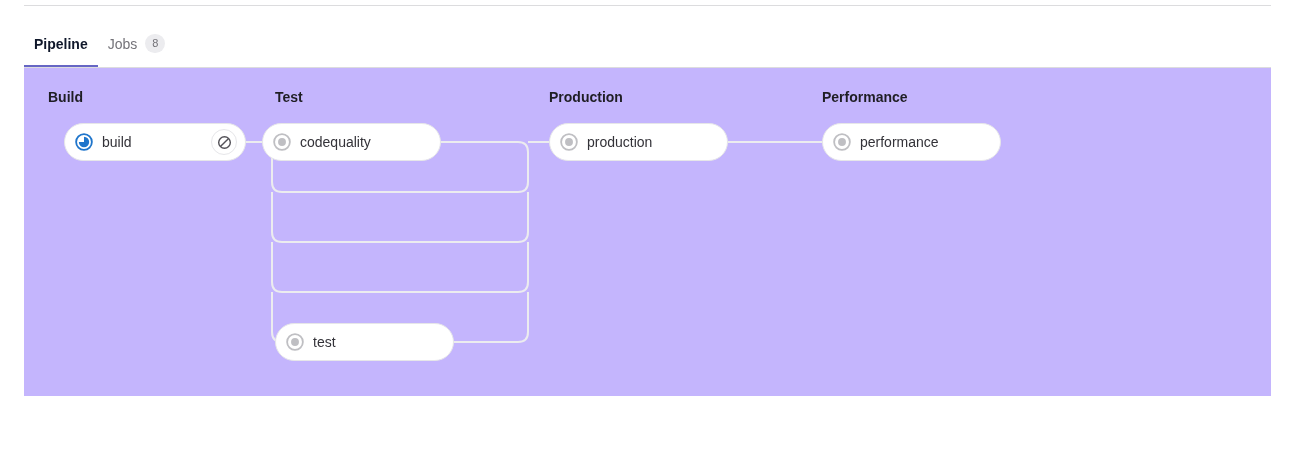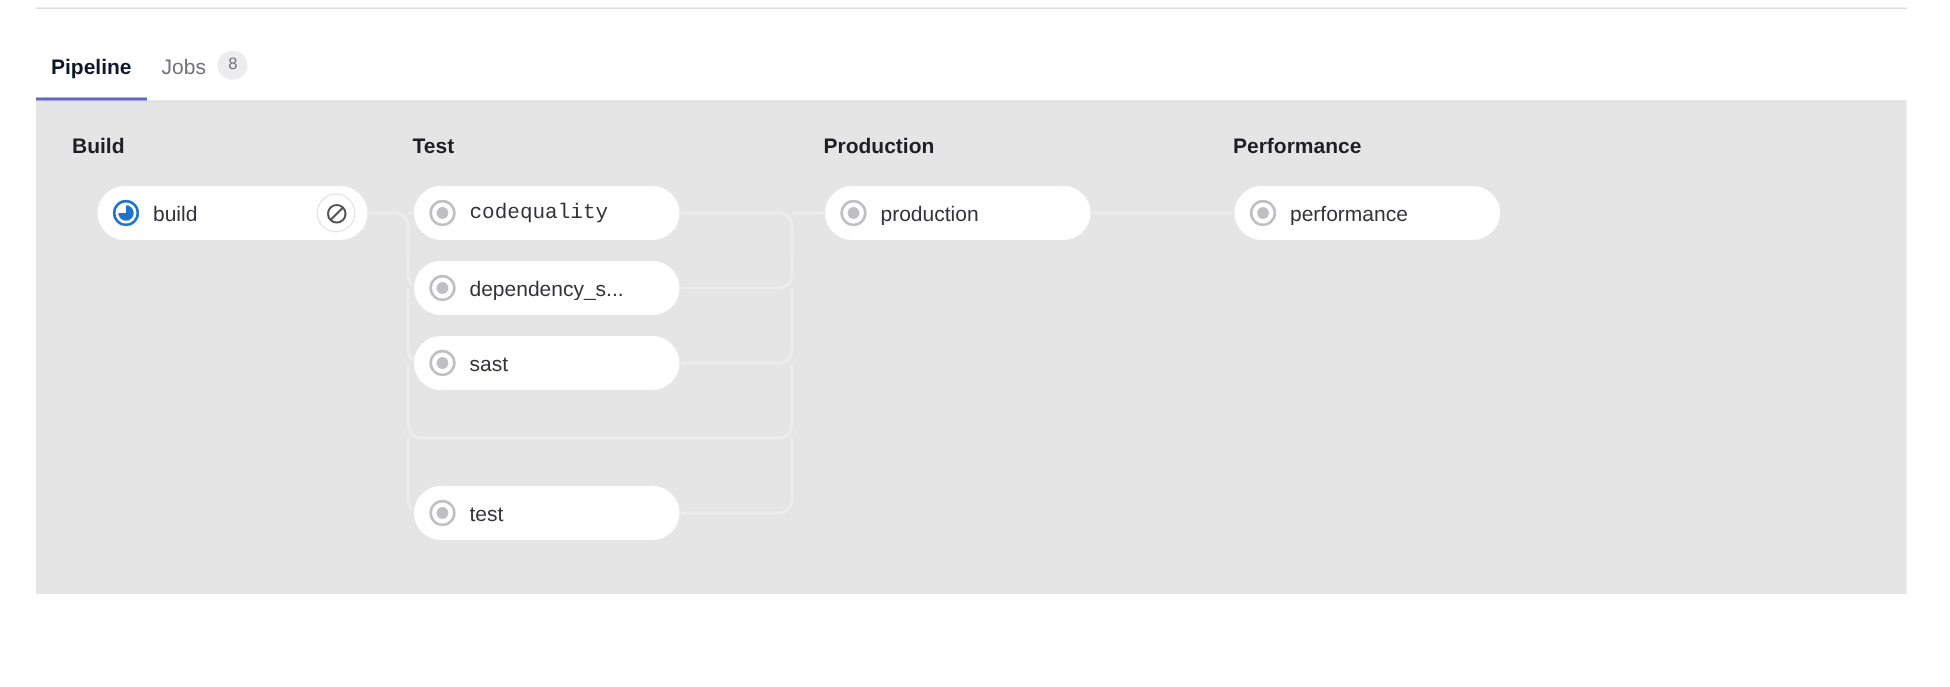--- a/index.html
+++ b/index.html
@@ -73,21 +73,21 @@
     line-height: 1;
   }
 
   
   .pipeline-panel {
     position: absolute;
     left: 24px;
     top: 68px;
     width: 1247px;
     height: 328px;
-    background: #e5e5e5;
+    background: #c4b5fd;
   }
 
   .graph {
     position: absolute;
     inset: 0;
   }
 
   
   .connectors {
     position: absolute;
@@ -211,43 +211,29 @@
             <line x1="3.9" y1="12.1" x2="12.1" y2="3.9" stroke="#535158" stroke-width="1.5"></line>
           </svg>
         </button>
       </div>
     </div>
 
     <div class="stage" style="left:504px; width:0;">
       <div class="stage-title" style="left:-253px;">Test</div>
     </div>
 
-    <div class="job" style="left:251px; top:55px; width:179px;font-family:Liberation Mono, monospace;">
+    <div class="job" style="left:238px; top:55px; width:179px;">
       <svg class="status-icon" viewBox="0 0 16 16">
         <circle cx="8" cy="8" r="7" fill="none" stroke="#bfbfc3" stroke-width="1.6"></circle>
         <circle cx="8" cy="8" r="3.5" fill="#bfbfc3"></circle>
       </svg>
       <span class="job-label">codequality</span>
     </div>
 
-    <div class="job" style="left:251px; top:105px; width:179px;">
-      <svg class="status-icon" viewBox="0 0 16 16">
-        <circle cx="8" cy="8" r="7" fill="none" stroke="#bfbfc3" stroke-width="1.6"></circle>
-        <circle cx="8" cy="8" r="3.5" fill="#bfbfc3"></circle>
-      </svg>
-      <span class="job-label">dependency_s...</span>
-    </div>
-
-    <div class="job" style="left:251px; top:155px; width:179px;">
-      <svg class="status-icon" viewBox="0 0 16 16">
-        <circle cx="8" cy="8" r="7" fill="none" stroke="#bfbfc3" stroke-width="1.6"></circle>
-        <circle cx="8" cy="8" r="3.5" fill="#bfbfc3"></circle>
-      </svg>
-      <span class="job-label">sast</span>
-    </div>
+
 
 
     <div class="job" style="left:251px; top:255px; width:179px;">
       <svg class="status-icon" viewBox="0 0 16 16">
         <circle cx="8" cy="8" r="7" fill="none" stroke="#bfbfc3" stroke-width="1.6"></circle>
         <circle cx="8" cy="8" r="3.5" fill="#bfbfc3"></circle>
       </svg>
       <span class="job-label">test</span>
     </div>
 

